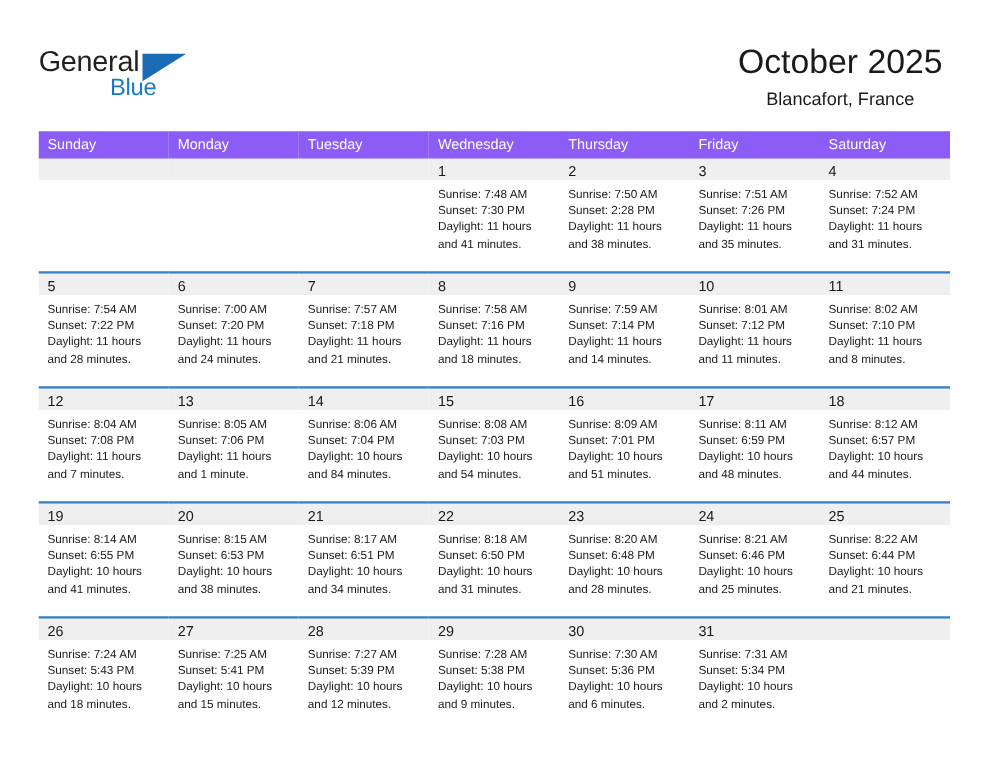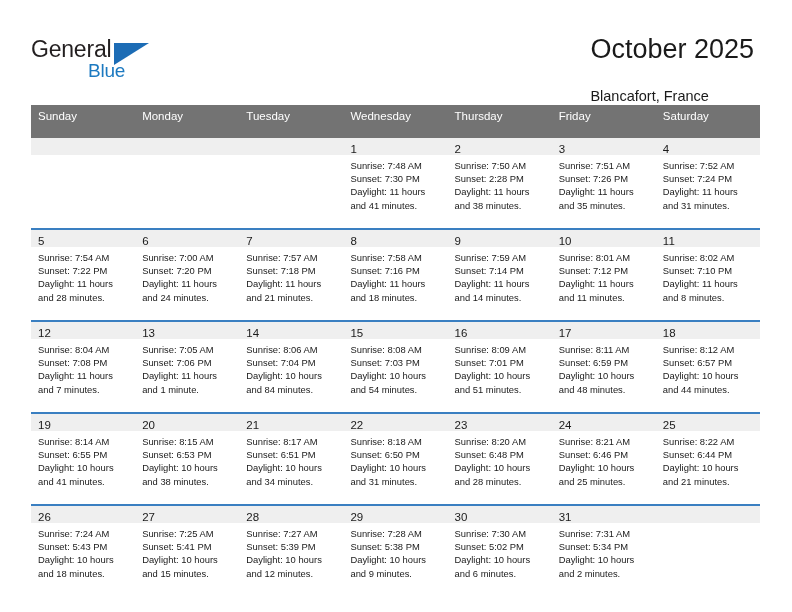--- a/index.html
+++ b/index.html
@@ -61,30 +61,30 @@
     width: 0;
     height: 0;
     border-left: 35px solid #1c6cb5;
     border-bottom: 22px solid transparent;
   }
 
   .title-wrap {
     position: absolute;
     right: 38px;
     top: 33px;
-    text-align: left;
+    text-align: center;
   }
   .cal-title {
     font-size: 27px;
     color: #1a1a1a;
     line-height: 32px;
     white-space: nowrap;
   }
   .cal-subtitle {
-    margin-top: 22px;
+    margin-top: 6px;
     font-size: 14.5px;
     color: #1a1a1a;
     line-height: 18px;
     white-space: nowrap;
   }
 
   
   .calendar {
     position: absolute;
     left: 31px;
@@ -92,26 +92,26 @@
     width: 729px;
   }
   table.cal-table {
     border-collapse: collapse;
     table-layout: fixed;
     width: 729px;
   }
   table.cal-table col { width: 104.14px; }
 
   thead th {
-    background: #737373;
+    background: #8b5cf6;
     color: #ffffff;
     font-size: 11.5px;
     font-weight: normal;
     text-align: left;
-    padding: 5px 0 16px 7px;
+    padding: 5px 0 5px 7px;
     height: 10px;
     line-height: 12px;
     white-space: nowrap;
   }
 
   tbody tr.week-row > td {
     border-top: 2px solid #3a7fc1;
     vertical-align: top;
     padding: 0;
     height: 90px;
@@ -340,21 +340,21 @@
                   <div class="cell-line">Sunset: 7:08 PM</div>
                   <div class="cell-line">Daylight: 11 hours</div>
                   <div class="cell-line">and 7 minutes.</div>
                 </div>
               </div>
             </td>
             <td>
               <div class="cell-inner">
                 <div class="date-band"><span class="date-num">13</span></div>
                 <div class="cell-body">
-                  <div class="cell-line">Sunrise: 7:05 AM</div>
+                  <div class="cell-line">Sunrise: 8:05 AM</div>
                   <div class="cell-line">Sunset: 7:06 PM</div>
                   <div class="cell-line">Daylight: 11 hours</div>
                   <div class="cell-line">and 1 minute.</div>
                 </div>
               </div>
             </td>
             <td>
               <div class="cell-inner">
                 <div class="date-band"><span class="date-num">14</span></div>
                 <div class="cell-body">
@@ -532,21 +532,21 @@
                   <div class="cell-line">Daylight: 10 hours</div>
                   <div class="cell-line">and 9 minutes.</div>
                 </div>
               </div>
             </td>
             <td>
               <div class="cell-inner">
                 <div class="date-band"><span class="date-num">30</span></div>
                 <div class="cell-body">
                   <div class="cell-line">Sunrise: 7:30 AM</div>
-                  <div class="cell-line">Sunset: 5:02 PM</div>
+                  <div class="cell-line">Sunset: 5:36 PM</div>
                   <div class="cell-line">Daylight: 10 hours</div>
                   <div class="cell-line">and 6 minutes.</div>
                 </div>
               </div>
             </td>
             <td>
               <div class="cell-inner">
                 <div class="date-band"><span class="date-num">31</span></div>
                 <div class="cell-body">
                   <div class="cell-line">Sunrise: 7:31 AM</div>

